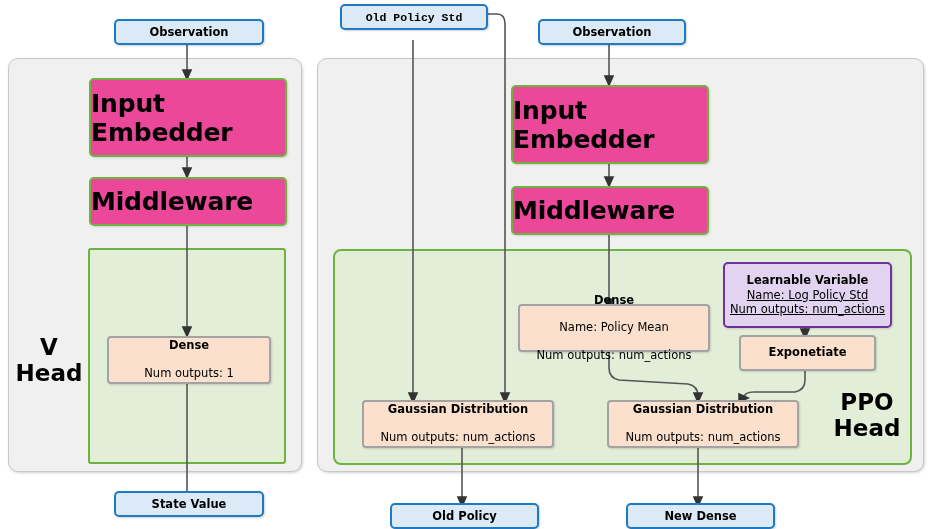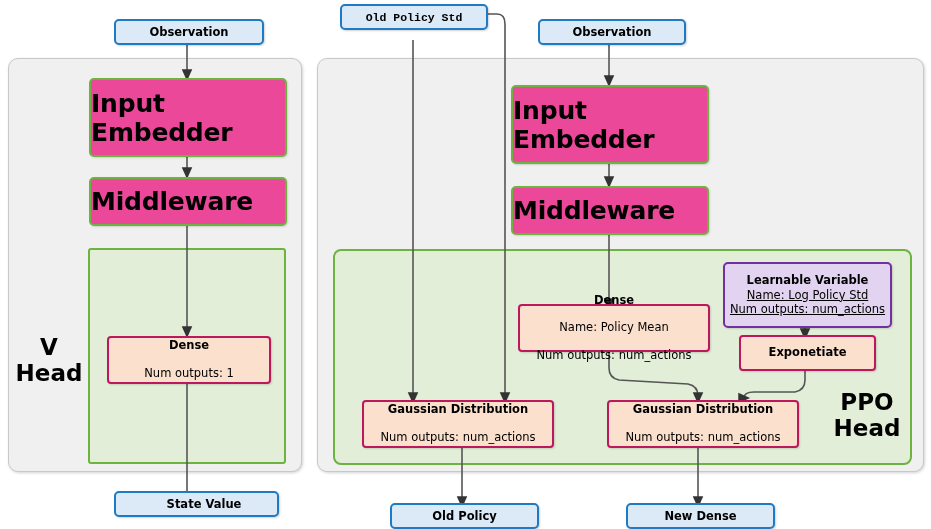--- a/index.html
+++ b/index.html
@@ -23,21 +23,21 @@
   
   .box-green{
     position:absolute;background:#ec4899;border:2.5px solid #6cb33f;
     border-radius:5px;display:flex;align-items:center;
     box-shadow:1px 1px 2px rgba(0,0,0,0.14);
   }
   .box-green .lbl{font-size:25px;font-weight:bold;color:#000;letter-spacing:-0.2px;}
 
   
   .box-orange{
-    position:absolute;background:#fbe0cd;border:2px solid #be185d;
+    position:absolute;background:#fbe0cd;border:2px solid #a3a3a3;
     border-radius:4px;display:flex;flex-direction:column;
     align-items:center;justify-content:center;
     box-shadow:1px 1px 2px rgba(0,0,0,0.14);
   }
   .box-orange .t1{font-size:11.5px;font-weight:bold;color:#000;line-height:1.35;}
   .box-orange .t2{font-size:11.5px;color:#000;line-height:1.35;margin-top:12px;}
 
   
   .box-purple{
     position:absolute;background:#e2d4f0;border:2.5px solid #7030a0;
@@ -118,21 +118,21 @@
 
   <div class="box-green" style="left:89px;top:177px;width:194px;height:45px;">
     <span class="lbl">Middleware</span>
   </div>
 
   <div class="box-orange" style="left:107px;top:336px;width:160px;height:44px;">
     <span class="t1">Dense</span>
     <span class="t2">Num outputs: 1</span>
   </div>
 
-  <div class="box-blue" style="left:114px;top:491px;width:146px;height:22px;padding-left:15px;">
+  <div class="box-blue" style="left:114px;top:491px;width:146px;height:22px;">
     <span class="lbl">State Value</span>
   </div>
 
   <div class="head-caption" style="left:822px;top:390px;width:90px;">
     <div>PPO</div>
     <div>Head</div>
   </div>
 
   <div class="box-blue" style="left:340px;top:4px;width:144px;height:22px;font-family:Liberation Mono, monospace;">
     <span class="lbl">Old Policy Std</span>

